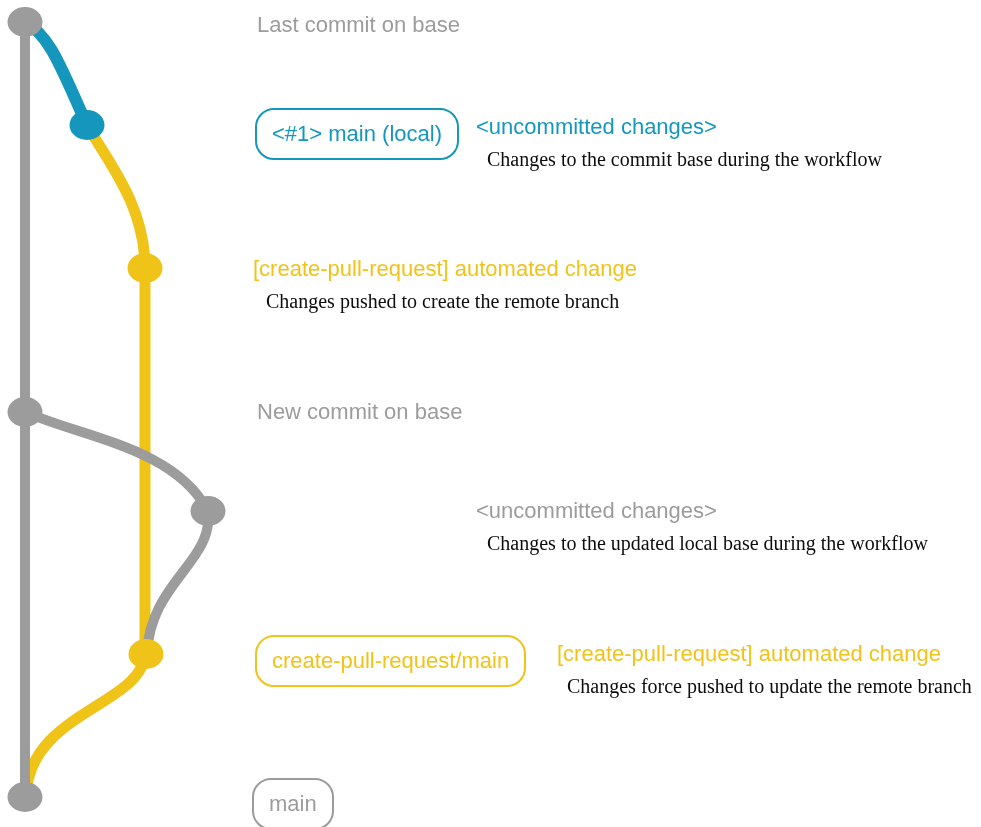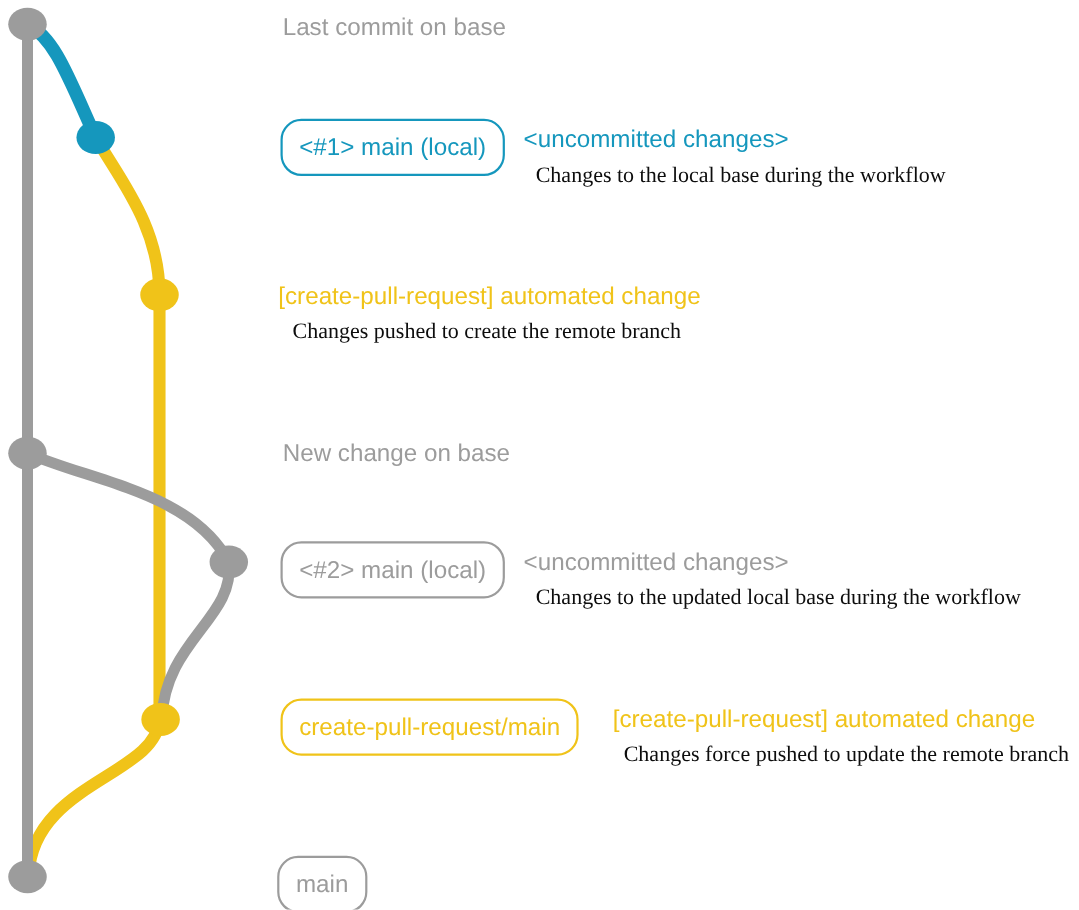--- a/index.html
+++ b/index.html
@@ -86,28 +86,27 @@
     <ellipse cx="25" cy="412" rx="17.5" ry="15" style="fill:var(--gray)"></ellipse>
     <ellipse cx="208" cy="511" rx="17.5" ry="15" style="fill:var(--gray)"></ellipse>
     <ellipse cx="146" cy="654" rx="17.5" ry="15" style="fill:var(--yellow)"></ellipse>
     <ellipse cx="25" cy="797" rx="17.5" ry="15" style="fill:var(--gray)"></ellipse>
   </svg>
 
   <div class="caption" style="left:257px; top:12px;">Last commit on base</div>
 
   <div class="pill c-blue b-blue" style="left:255px; top:108px;">&lt;#1&gt; main (local)</div>
   <div class="heading c-blue" style="left:476px; top:114px;">&lt;uncommitted changes&gt;</div>
-  <div class="note" style="left:487px; top:146px;">Changes to the local base during the workflow</div>
+  <div class="note" style="left:487px; top:146px;">Changes to the commit base during the workflow</div>
 
   <div class="heading c-yellow" style="left:253px; top:256px;">[create-pull-request] automated change</div>
   <div class="note" style="left:266px; top:288px;">Changes pushed to create the remote branch</div>
 
-  <div class="caption" style="left:257px; top:399px;">New change on base</div>
+  <div class="caption" style="left:257px; top:399px;">New commit on base</div>
 
-  <div class="pill c-gray b-gray" style="left:255px; top:492px;">&lt;#2&gt; main (local)</div>
   <div class="heading c-gray" style="left:476px; top:498px;">&lt;uncommitted changes&gt;</div>
   <div class="note" style="left:487px; top:530px;">Changes to the updated local base during the workflow</div>
 
   <div class="pill c-yellow b-yellow" style="left:255px; top:635px;">create-pull-request/main</div>
   <div class="heading c-yellow" style="left:557px; top:641px;">[create-pull-request] automated change</div>
   <div class="note" style="left:567px; top:673px;">Changes force pushed to update the remote branch</div>
 
   <div class="pill c-gray b-gray" style="left:252px; top:778px;">main</div>
 
 </div>

